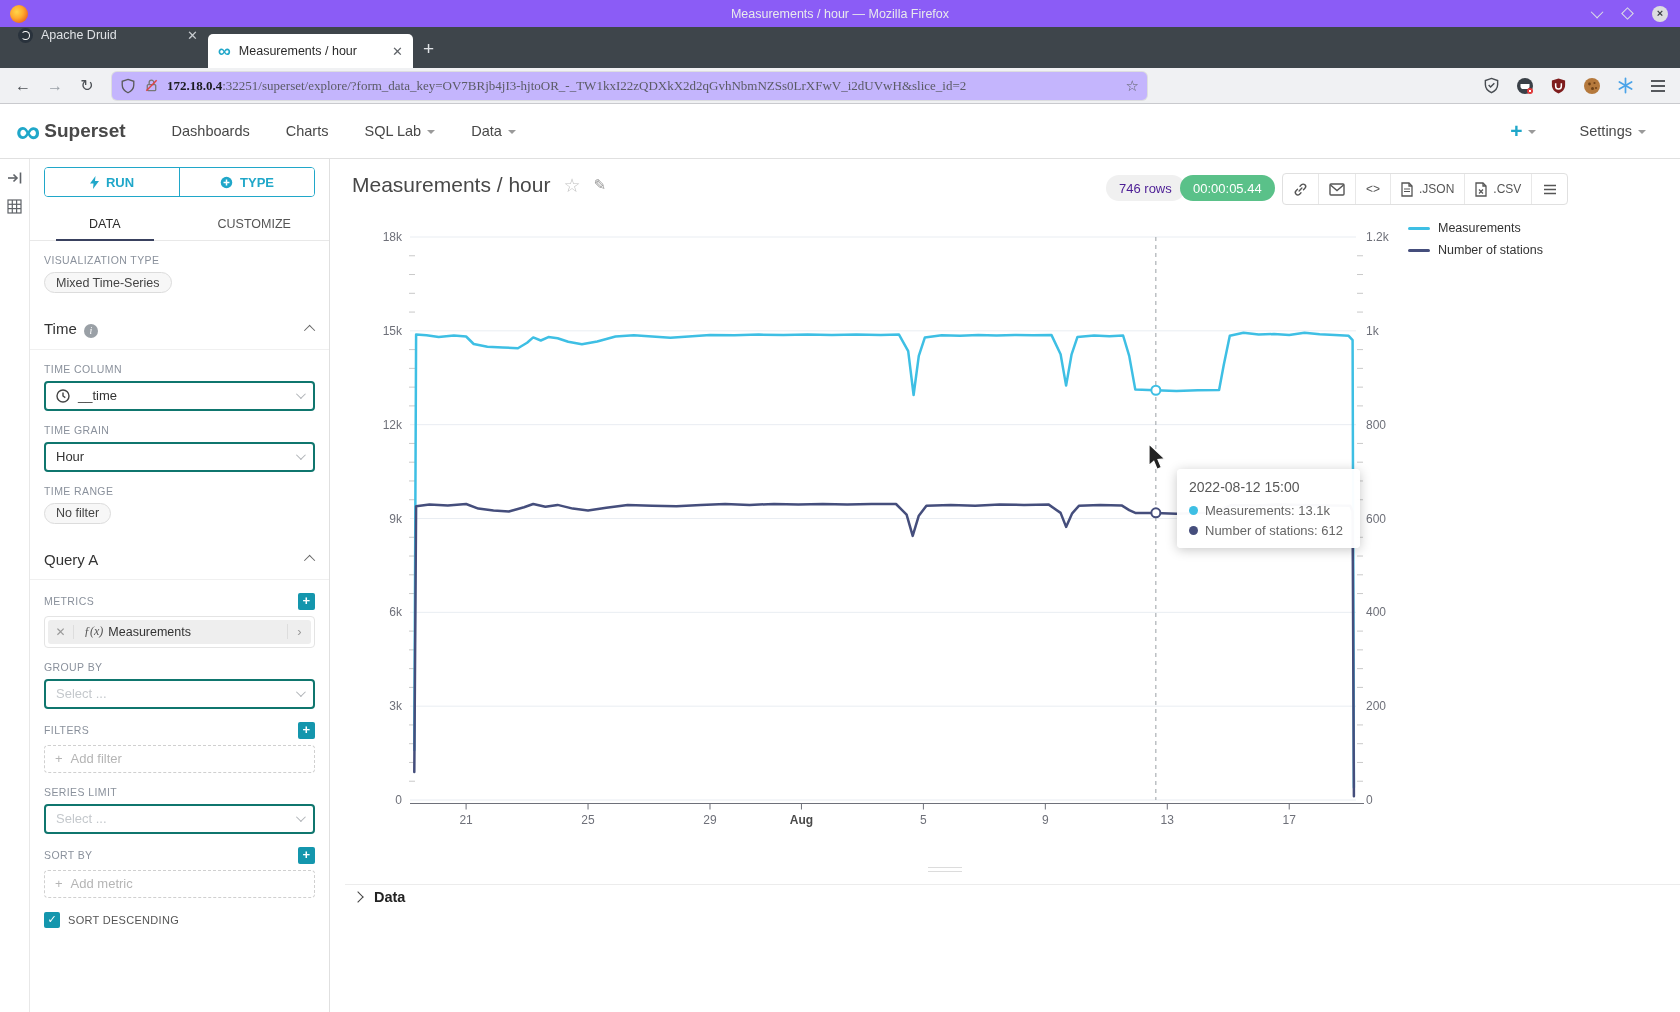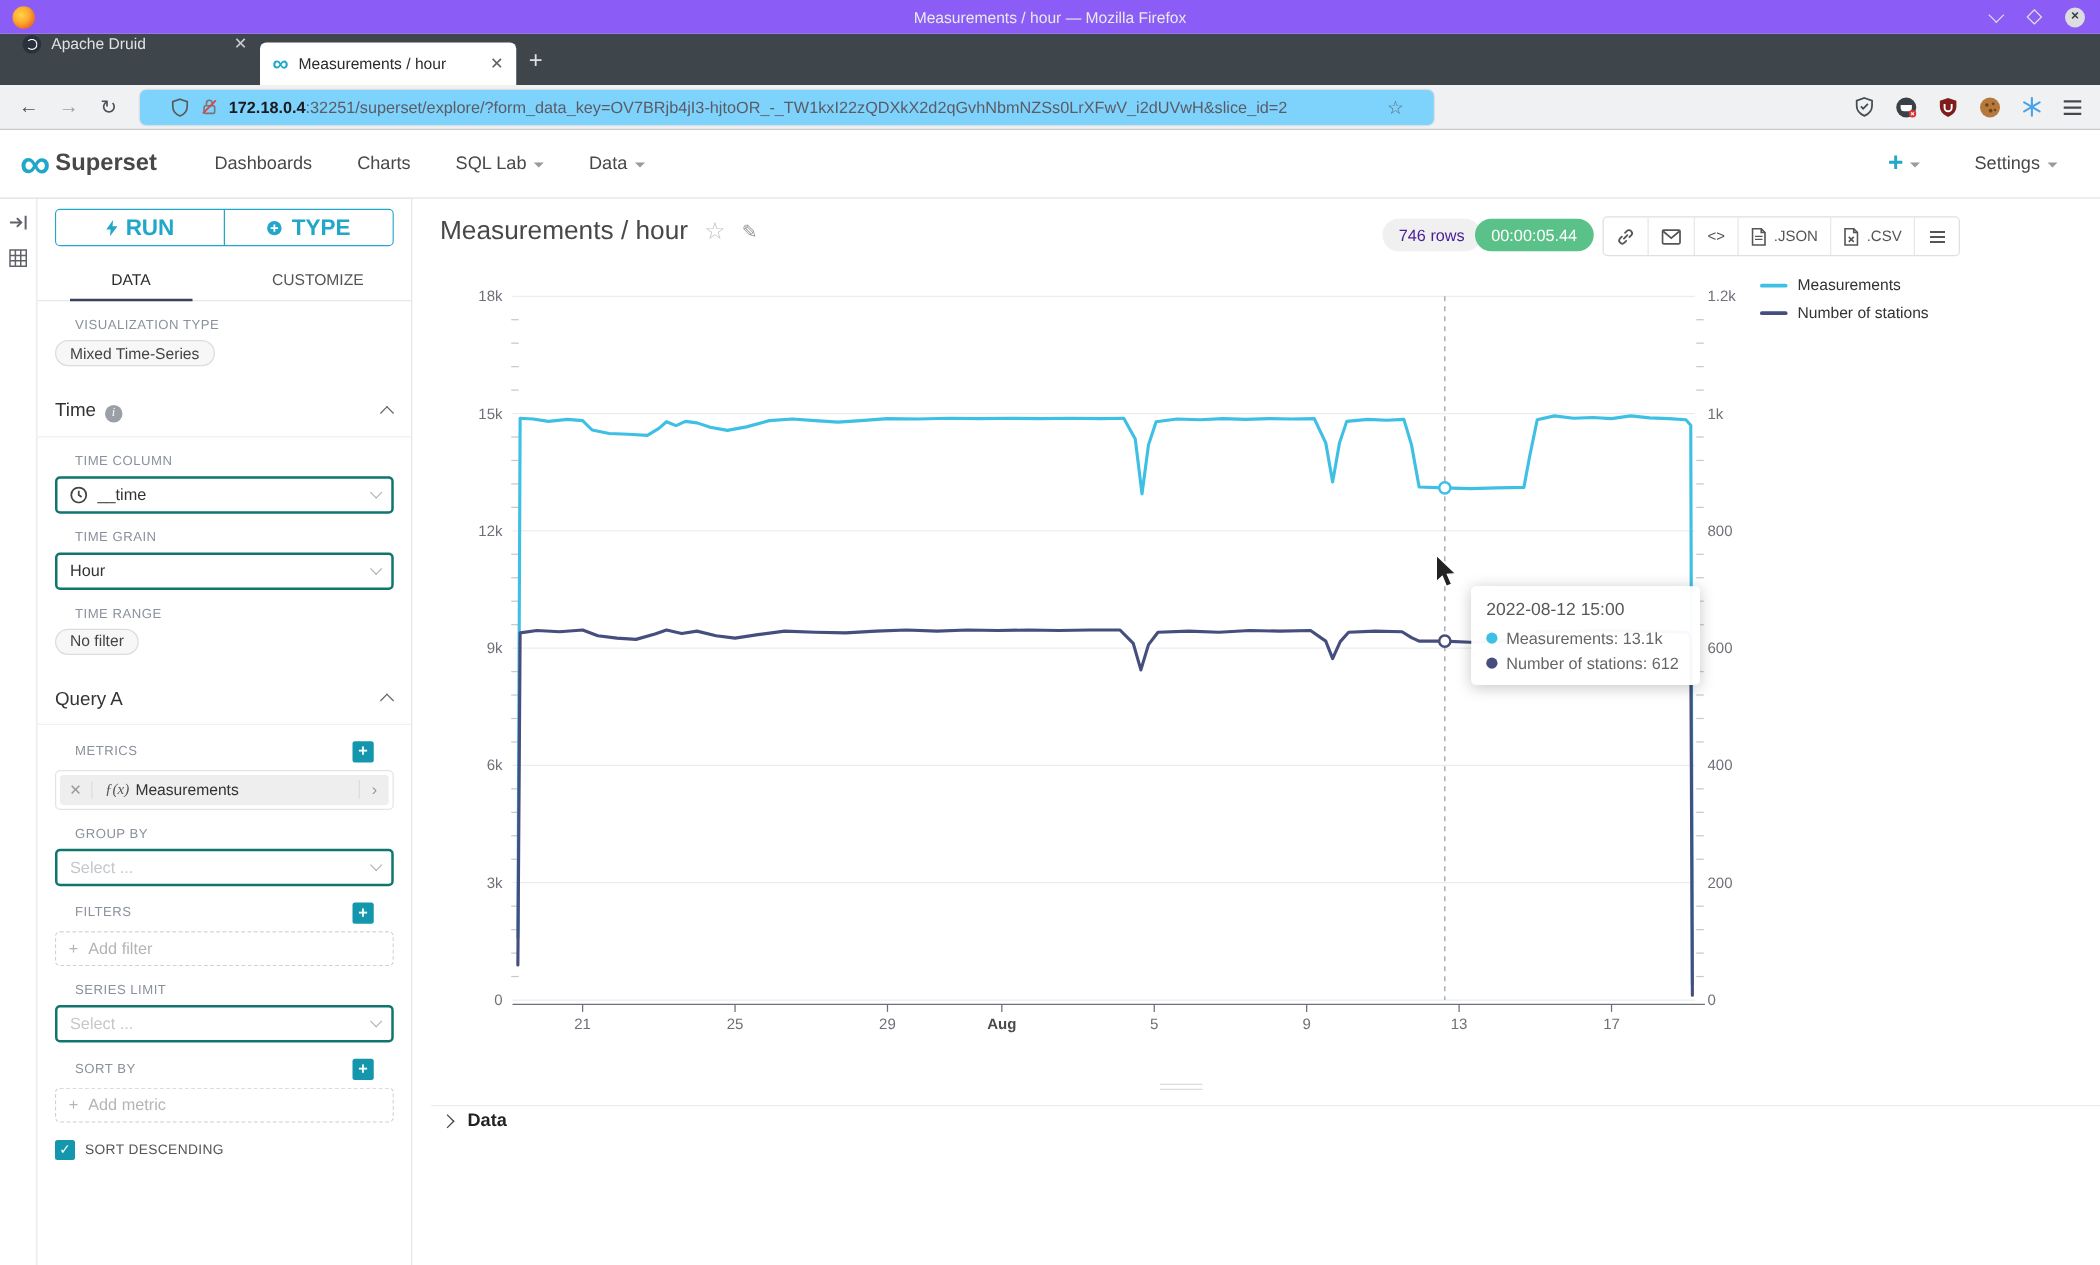--- a/index.html
+++ b/index.html
@@ -23,21 +23,21 @@
   .tab .close-x { margin-left:auto; font-size:13px; color:#c8ccd0; }
   .tab.active .close-x { color:#5f6368; }
   .druid-ic { width:15px; height:15px; border-radius:50%; background:#29323c; position:relative; flex:none; }
   .druid-ic::before { content:""; position:absolute; inset:3px; border:1.5px solid #fff; border-left-color:transparent; border-radius:50%; }
   .ss-ic { color:#20a7c9; font-weight:bold; font-size:18px; line-height:12px; flex:none; }
   .newtab-btn { color:#dfe2e5; font-size:19px; margin:0 0 8px 10px; }
 
   .urlbar { height:36px; background:#f0f1f3; border-bottom:1px solid #c9cace; display:flex; align-items:center; padding:0 10px; gap:6px; }
   .nav-ic { font-size:16px; color:#4d5156; width:26px; text-align:center; }
   .nav-ic.fwd { color:#9aa0a6; }
-  .url-field { height:28px; flex:none; width:1035px; margin-left:6px; background:#7dd3fc; border-radius:5px; display:flex; align-items:center; padding:0 24px; gap:8px; box-shadow:0 0 0 1px rgba(0,0,0,.08); }
+  .url-field { height:28px; flex:none; width:1035px; margin-left:6px; background:#c4b5fd; border-radius:5px; display:flex; align-items:center; padding:0 8px; gap:8px; box-shadow:0 0 0 1px rgba(0,0,0,.08);font-family:Liberation Serif, serif; }
   .url-text { font-size:13px; color:#5b5b66; white-space:nowrap; overflow:hidden; flex:1; }
   .url-text b { color:#1b1b1f; font-weight:bold; }
   .url-star { font-size:15px; color:#5f6368; }
   .ext-icons { display:flex; align-items:center; gap:16px; margin-left:auto; margin-right:4px; }
 
   
   .ss-nav { height:55px; background:#fff; border-bottom:1px solid #e0e0e0; display:flex; align-items:center; padding:0 16px; }
   .brand { display:flex; align-items:center; gap:6px; margin-right:28px; }
   .brand-inf { color:#20a7c9; font-size:34px; font-weight:bold; line-height:20px; letter-spacing:-2px; }
   .brand-name { font-size:19px; font-weight:bold; color:#484848; }
@@ -45,32 +45,32 @@
   .caret { width:0; height:0; border-left:4px solid transparent; border-right:4px solid transparent; border-top:4.5px solid #9a9a9a; margin-top:2px; }
   .nav-right { margin-left:auto; display:flex; align-items:center; gap:26px; }
   .nav-plus { color:#20a7c9; font-size:21px; font-weight:bold; display:flex; align-items:center; gap:5px; }
 
   
   .workspace { display:flex; height:853px; }
   .rail { width:30px; border-right:1px solid #e8e8e8; padding-top:12px; display:flex; flex-direction:column; align-items:center; gap:14px; flex:none; }
 
   .cpanel { width:300px; border-right:1px solid #e0e0e0; padding:8px 14px 0; flex:none; overflow:hidden; }
   .runsave { display:flex; height:30px; border:1px solid #20a7c9; border-radius:4px; overflow:hidden; margin-bottom:10px; }
-  .rs-btn { flex:1; display:flex; align-items:center; justify-content:center; gap:7px; color:#20a7c9; font-size:18px; font-weight:bold; background:#fff; }
+  .rs-btn { flex:1; display:flex; align-items:center; justify-content:center; gap:7px; color:#20a7c9; font-size:13px; font-weight:bold; background:#fff; }
   .rs-btn + .rs-btn { border-left:1px solid #20a7c9; }
   .ptabs { display:flex; margin:0 -14px; border-bottom:1px solid #e8e8e8; }
   .ptab { flex:1; text-align:center; padding:10px 0 9px; font-size:12.5px; color:#555; position:relative; }
   .ptab.active { color:#2b2b2b; }
   .ptab.active::after { content:""; position:absolute; left:26px; right:26px; bottom:-1px; height:2.5px; background:#39415f; }
 
   .sec-head { display:flex; align-items:center; justify-content:space-between; padding:15px 0 11px; font-size:15px; color:#333; margin:0 -14px; padding-left:14px; padding-right:14px; border-bottom:1px solid #f0f0f0; }
   .chev-up { width:8px; height:8px; border-left:1.5px solid #666; border-top:1.5px solid #666; transform:rotate(45deg) translateY(2px); }
   .info-ic { display:inline-flex; width:14px; height:14px; border-radius:50%; background:#9aa0a6; color:#fff; font-size:10px; align-items:center; justify-content:center; margin-left:7px; font-style:italic; font-family:"Liberation Serif",serif; }
 
-  .ctl-label { font-size:10.5px; color:#8a919c; letter-spacing:.4px; margin:13px 16px 6px; display:flex; align-items:center; justify-content:space-between; }
+  .ctl-label { font-size:10.5px; color:#8a919c; letter-spacing:.4px; margin:13px 0 6px; display:flex; align-items:center; justify-content:space-between; }
   .pill { display:inline-block; padding:2.5px 11px; background:#f7f7f7; border:1px solid #dcdcdc; border-radius:12px; font-size:12.5px; color:#444; }
   .select { height:30px; border:2px solid #0f766e; border-radius:4px; display:flex; align-items:center; padding:0 10px; gap:8px; font-size:13px; color:#333; background:#fff; }
   .select .ph { color:#c4c8cc; }
   .sel-chev { margin-left:auto; width:7px; height:7px; border-right:1.3px solid #b0b4b8; border-bottom:1.3px solid #b0b4b8; transform:rotate(45deg) translateY(-2px); }
   .plus-btn { width:17px; height:17px; border-radius:2px; background:#1496ad; color:#fff; font-size:13px; line-height:15px; text-align:center; font-weight:bold; }
   .metric-wrap { border:1px solid #e4e4e4; border-radius:4px; padding:3px; }
   .metric-pill { height:24px; background:#eee; border-radius:3px; display:flex; align-items:center; font-size:12.5px; color:#333; }
   .mp-x { width:26px; text-align:center; color:#999; border-right:1px solid #ddd; font-size:12px; }
   .mp-fx { font-style:italic; font-family:"Liberation Serif","DejaVu Serif",serif; color:#555; margin:0 5px 0 10px; font-size:12px; }
   .mp-arr { margin-left:auto; width:24px; text-align:center; color:#999; border-left:1px solid #ddd; font-size:13px; }

